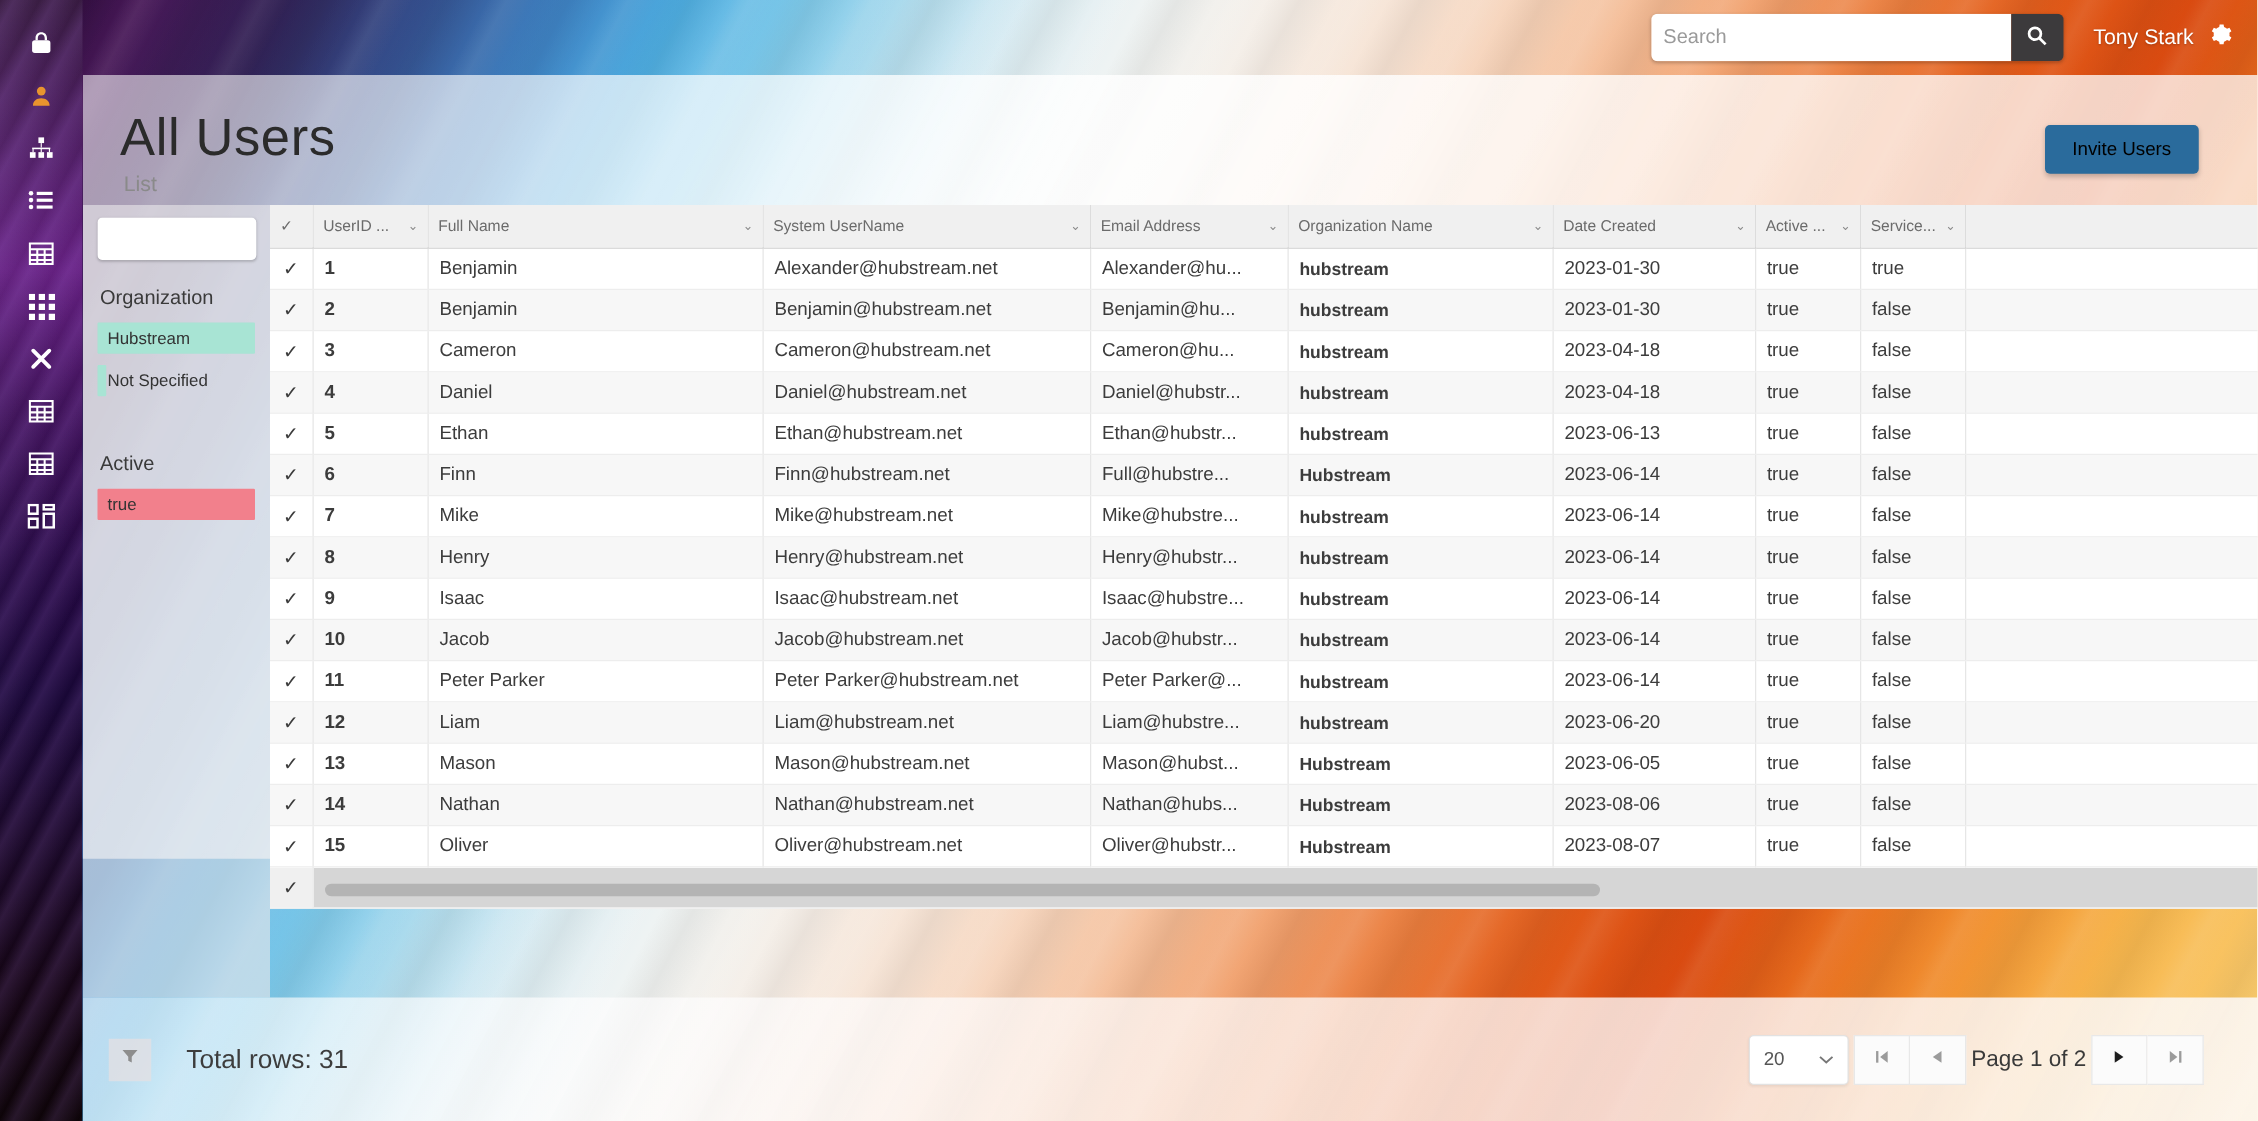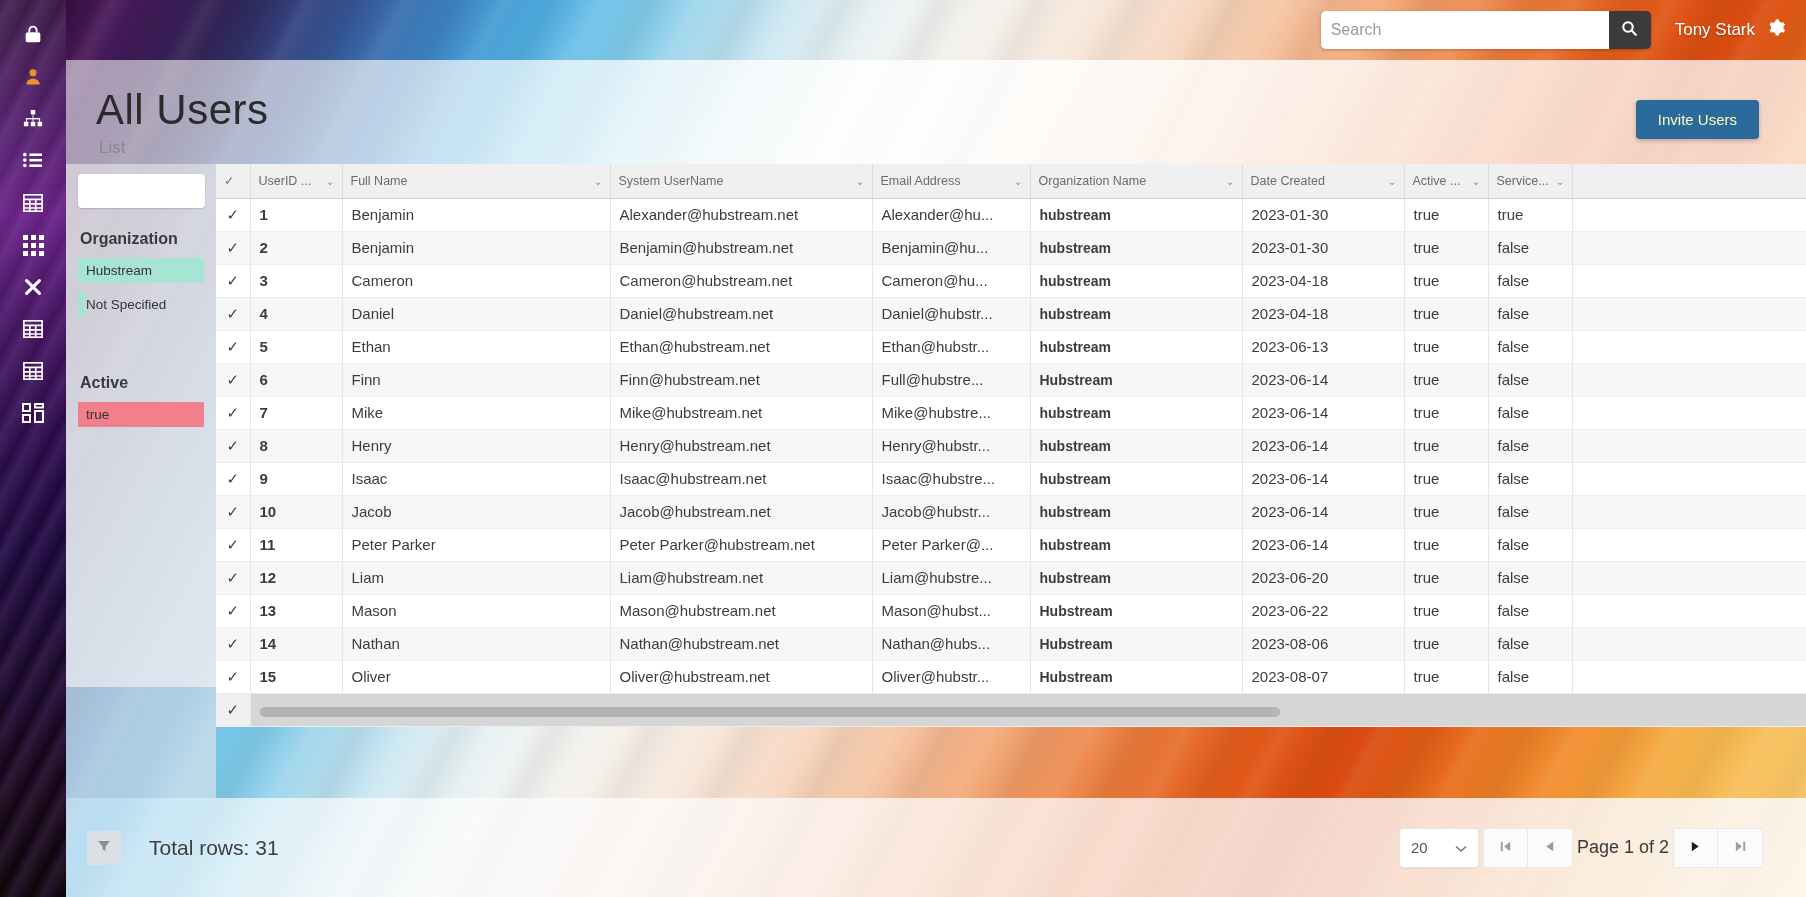--- a/index.html
+++ b/index.html
@@ -136,21 +136,21 @@
   #title-block{ position:absolute; left:30px; top:28px; }
   #page-title{
     font-size:42px; font-weight:400; color:#2b2b2b;
     letter-spacing:0.5px; line-height:1.05;
   }
   #page-subtitle{
     font-size:17px; color:#8a8a8a; margin-top:6px; margin-left:3px;
   }
   #invite-btn{
     position:absolute; right:47px; top:40px;
-    background:#2a6b9c; color:#fef9c3;
+    background:#2a6b9c; color:#000000;
     border:0; border-radius:4px;
     padding:11px 22px;
     font-size:15px;
     font-family:"Liberation Sans", sans-serif;
     cursor:pointer;
     box-shadow:0 2px 4px rgba(0,0,0,0.22);
   }
 
   
   #facets{
@@ -164,21 +164,21 @@
     border-radius:4px; overflow:hidden;
     box-shadow:0 1px 2px rgba(0,0,0,0.18);
     margin-bottom:22px;
   }
   #facet-search input{
     flex:1; border:0; outline:0; background:#fff;
     font-size:13px; padding:0 6px;
     font-family:"Liberation Sans", sans-serif;
   }
   .facet-group-title{
-    font-size:16px; color:#3a3a3a; margin:12px 0 10px 2px;font-weight:bold;
+    font-size:16px; color:#3a3a3a; margin:1px 0 10px 2px;
   }
   .facet-item{
     position:relative;
     height:25px; margin-bottom:9px;
     display:flex; align-items:center;
     cursor:pointer;
   }
   .facet-bar{
     position:absolute; left:0; top:0; bottom:0;
     border-radius:1px;
@@ -635,21 +635,21 @@
               <td class="">false</td>
               <td class=""></td>
             </tr>
             <tr>
               <td class="c-check">✓</td>
               <td class="c-id">13</td>
               <td class="">Mason</td>
               <td class="">Mason@hubstream.net</td>
               <td class="">Mason@hubst...</td>
               <td class="c-org">Hubstream</td>
-              <td class="">2023-06-22</td>
+              <td class="">2023-06-05</td>
               <td class="">true</td>
               <td class="">false</td>
               <td class=""></td>
             </tr>
             <tr>
               <td class="c-check">✓</td>
               <td class="c-id">14</td>
               <td class="">Nathan</td>
               <td class="">Nathan@hubstream.net</td>
               <td class="">Nathan@hubs...</td>

